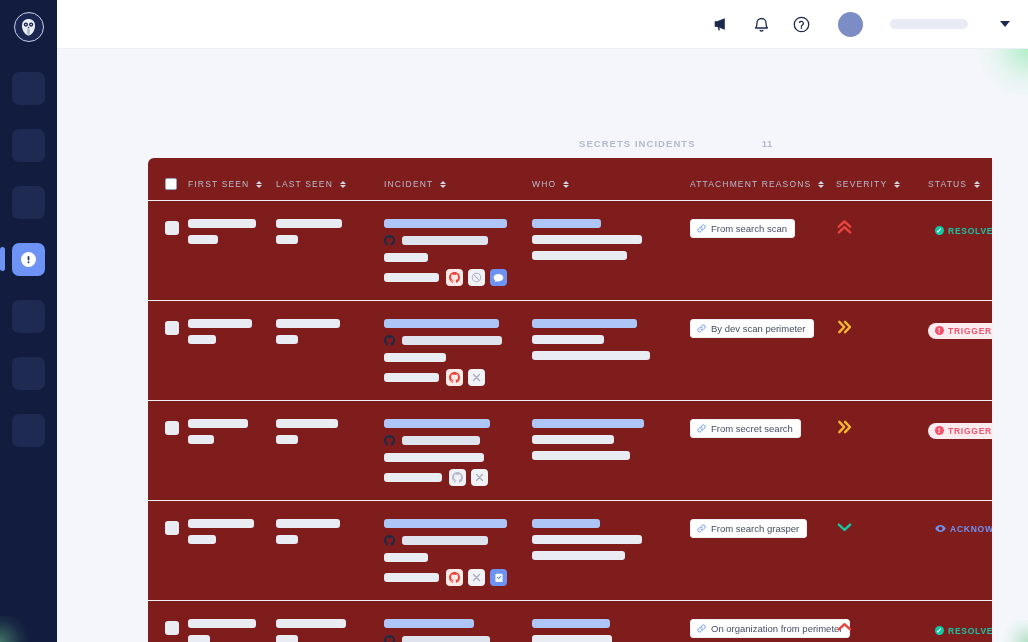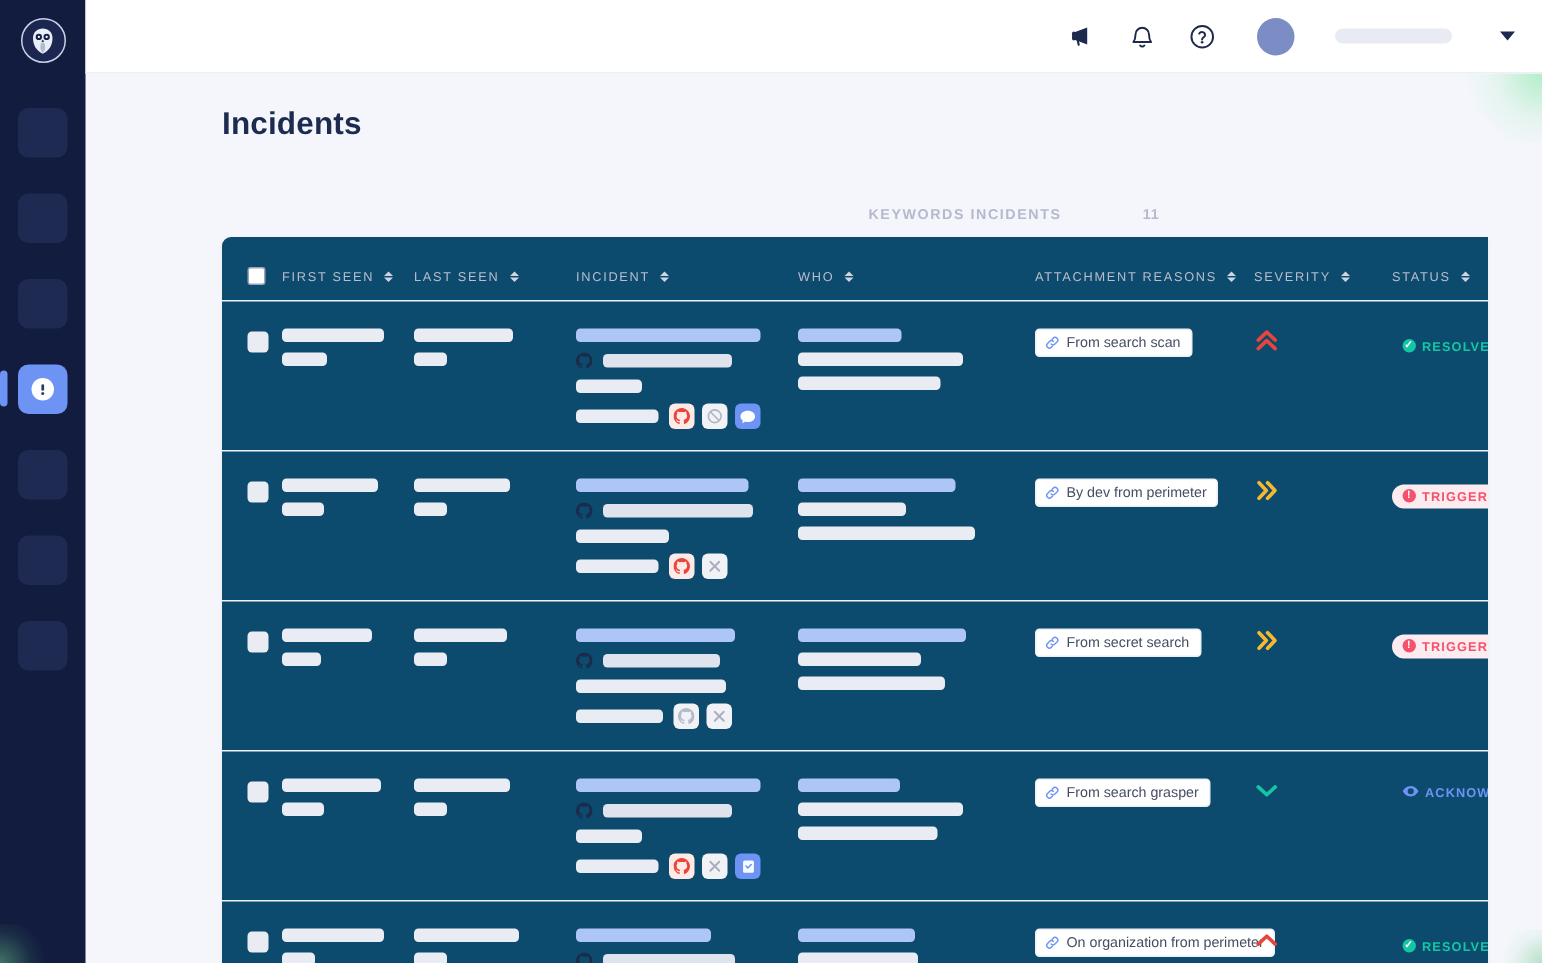--- a/index.html
+++ b/index.html
@@ -93,21 +93,21 @@
     font-size: 9.5px; font-weight: bold; letter-spacing: .6px;
     color: #b4bacd; padding: 3px 7px; border-radius: 4px;
   }
   .tab.active .tab-badge { background: #e4ecfe; color: #6d93f5; }
   .tab-w1 { flex: 0 0 258px; }
   .tab-w2 { flex: 0 0 238px; }
 
   
   .card {
     position: absolute; left: 91px; right: 36px; top: 109px; bottom: 0;
-    background: #0c4a6e; border-radius: 6px 0 0 0;
+    background: #7f1d1d; border-radius: 6px 0 0 0;
     box-shadow: 0 1px 3px rgba(30,45,90,.05);
     overflow: hidden;
   }
   table.incidents { width: 100%; border-collapse: collapse; table-layout: fixed; }
   thead th {
     text-align: left; padding: 20px 0 10px 0;
     font-size: 8.5px; font-weight: normal; letter-spacing: 1.15px;
     color: #b9bdcc; text-transform: uppercase;
     border-bottom: 1px solid #f0f2f7;
     vertical-align: middle;
@@ -262,25 +262,24 @@
           <circle cx="8.4" cy="12.1" r=".85" fill="#1e2a4d" stroke="none"></circle>
         </svg>
       </div>
       <div class="avatar"></div>
       <div class="name-skel"></div>
       <div class="caret"></div>
     </div>
 
     <div class="content">
 
-      <div class="page-title">Incidents</div>
 
       <div class="tabs-row">
         <div class="tab tab-w2">
-          <span>KEYWORDS INCIDENTS</span>
+          <span>SECRETS INCIDENTS</span>
           <span class="tab-badge">11</span>
         </div>
       </div>
 
       <div class="card">
         <table class="incidents">
           <colgroup>
             <col class="col-check">
               <col class="col-first">
               <col class="col-last">
@@ -491,21 +490,21 @@
                     <span class="skel " style="width:118px;height:9px"></span>
                   </div>
                 </td>
                 <td>
                   <div class="tags-col">
                     <span class="tag">
                       <svg width="9" height="9" viewBox="0 0 12 12" fill="none" stroke="#6d93f5" stroke-width="1.3" stroke-linecap="round">
                         <path d="M5 7.2a2.4 2.4 0 0 0 3.4 0l1.8-1.8a2.4 2.4 0 1 0-3.4-3.4l-.9.9"></path>
                         <path d="M7 4.8a2.4 2.4 0 0 0-3.4 0L1.8 6.6a2.4 2.4 0 1 0 3.4 3.4l.9-.9"></path>
                       </svg>
-                      <span>By dev from perimeter</span>
+                      <span>By dev scan perimeter</span>
                     </span>
                   </div>
                 </td>
                 <td>
                   <div class="sev">
                     <svg width="17" height="16" viewBox="0 0 18 17" fill="none" stroke="#f7b731" stroke-width="2.6" stroke-linecap="round" stroke-linejoin="round">
                       <path d="M3.5 3l5.2 5.5-5.2 5.5"></path>
                       <path d="M9.6 3l5.2 5.5-5.2 5.5"></path>
                     </svg>
                   </div>

